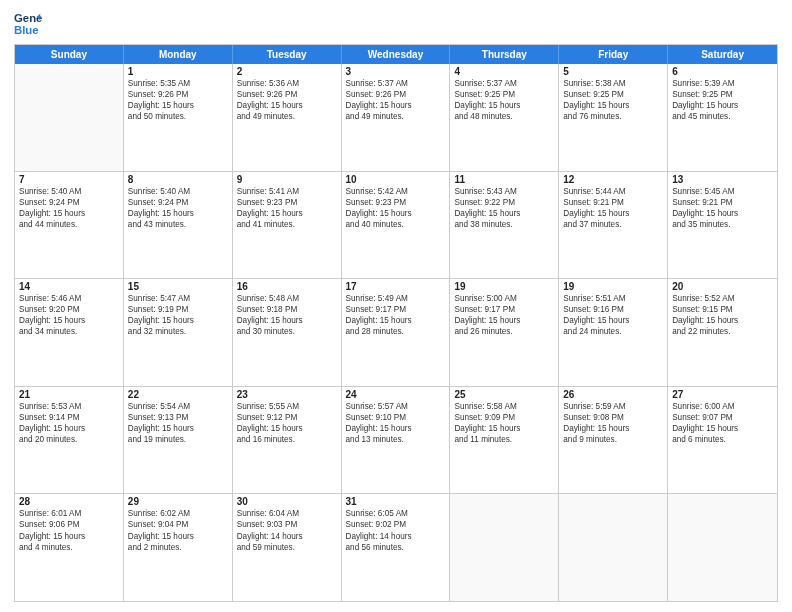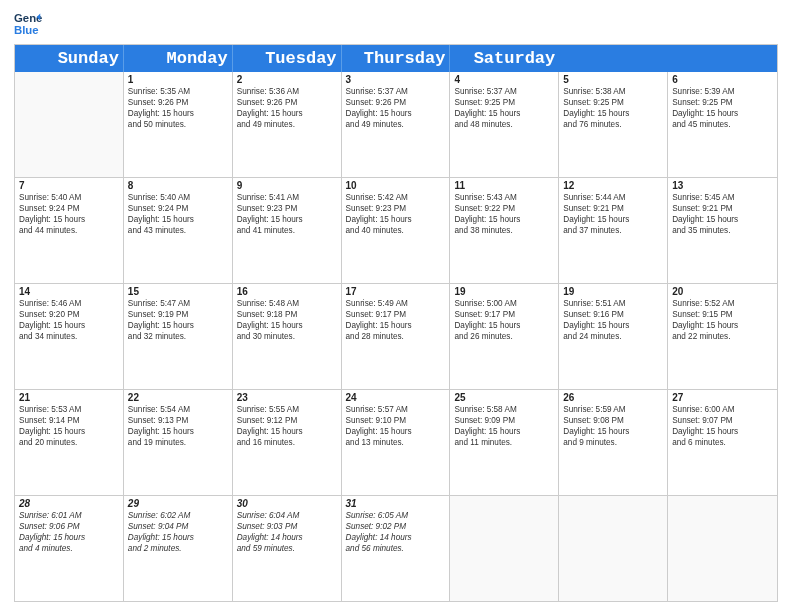--- a/index.html
+++ b/index.html
@@ -51,40 +51,39 @@
       flex-direction: column;
       border: 1px solid #ccc;
     }
     .cal-header-row {
       display: grid;
       grid-template-columns: repeat(7, 1fr);
       background: #2a7de1;
     }
     .cal-header-cell {
       color: #fff;
-      font-size: 17px;
+      font-size: 10px;
       font-weight: bold;
       padding: 4px 4px;
       border-right: 1px solid #5a9de8;
-      text-align: right;
-      font-family: Liberation Mono, monospace;
+      text-align: center;
     }
     .cal-header-cell:last-child { border-right: none; }
     .cal-body {
       flex: 1;
       display: flex;
       flex-direction: column;
     }
     .cal-row {
       display: grid;
       grid-template-columns: repeat(7, 1fr);
       flex: 1;
       border-bottom: 1px solid #ccc;
     }
-    .cal-row:last-child { border-bottom: none; font-style: italic; }
+    .cal-row:last-child { border-bottom: none; }
     .cal-cell {
       border-right: 1px solid #ccc;
       padding: 2px 4px;
       font-size: 8.5px;
       color: #333;
       min-height: 0;
       overflow: hidden;
     }
     .cal-cell:last-child { border-right: none; }
     .cal-cell.empty { background: #f9f9f9; }
@@ -117,21 +116,23 @@
       <div class="main-title"></div>
       <div class="subtitle"></div>
     </div>
   </div>
 
   <div class="calendar">
     <div class="cal-header-row">
     <div class="cal-header-cell">Sunday</div>
         <div class="cal-header-cell">Monday</div>
         <div class="cal-header-cell">Tuesday</div>
+        <div class="cal-header-cell">Wednesday</div>
         <div class="cal-header-cell">Thursday</div>
+        <div class="cal-header-cell">Friday</div>
         <div class="cal-header-cell">Saturday</div>
       </div>
     <div class="cal-body">
     <div class="cal-row">
           <div class="cal-cell empty"></div>
           <div class="cal-cell">
             <span class="day-num">1</span>
             <span class="cell-line">Sunrise: 5:35 AM</span>
             <span class="cell-line">Sunset: 9:26 PM</span>
             <span class="cell-line">Daylight: 15 hours</span>

